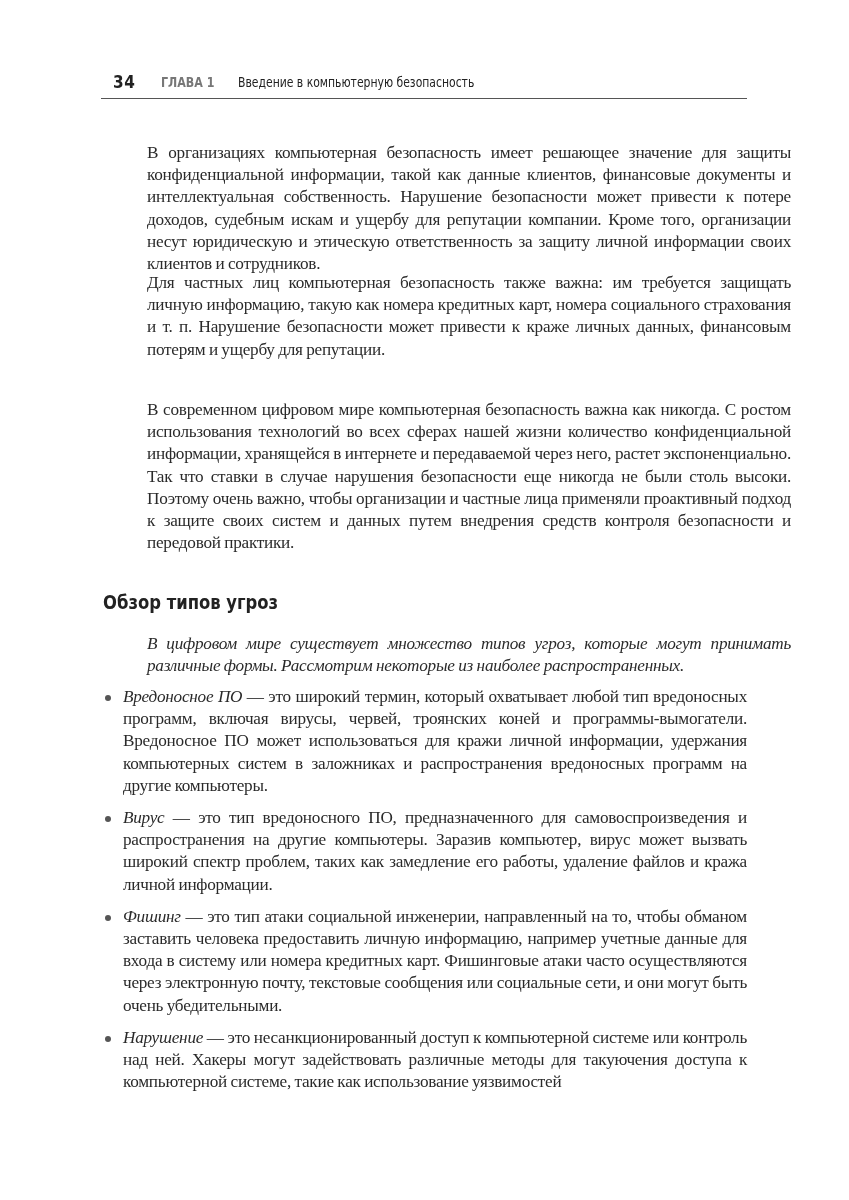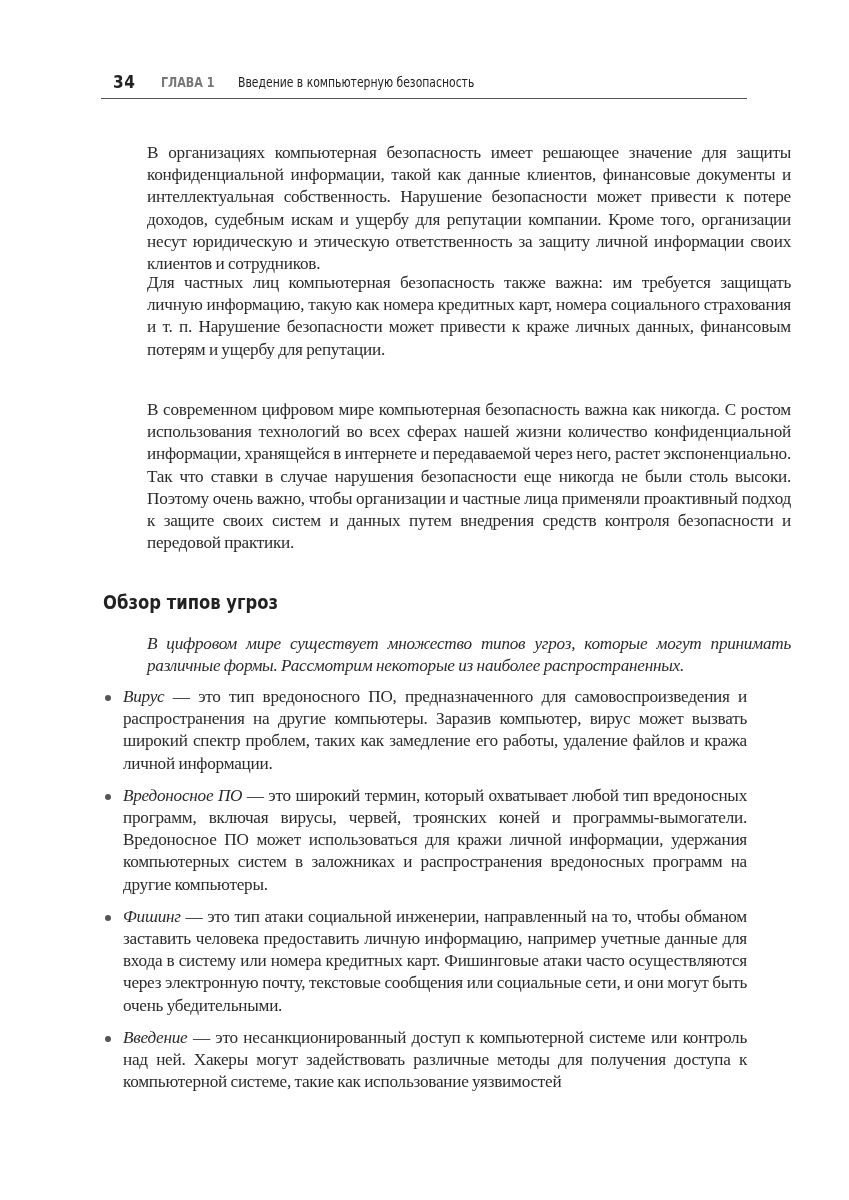--- a/index.html
+++ b/index.html
@@ -59,24 +59,24 @@
 </div>
 
 <div class="h2">Обзор типов угроз</div>
 
 <div class="body-text" style="top:633px;font-style:italic;">
   <p class="p">В цифровом мире существует множество типов угроз, которые могут принимать различные формы. Рассмотрим некоторые из наиболее распространенных.</p>
 </div>
 
 <ul class="list" style="top:686px;">
   <li class="li">
-    <span class="bullet"></span><span class="term">Вирус</span><span> — это тип вредоносного ПО, предназначенного для самовоспроизве­дения и распространения на другие компьютеры. Заразив компьютер, вирус может вызвать широкий спектр проблем, таких как замедление его работы, удаление файлов и кража личной информации.</span>
+    <span class="bullet"></span><span class="term">Вредоносное ПО</span><span> — это широкий термин, который охватывает любой тип вредоносных программ, включая вирусы, червей, троянских коней и про­граммы-вымогатели. Вредоносное ПО может использоваться для кражи личной информации, удержания компьютерных систем в заложниках и рас­пространения вредоносных программ на другие компьютеры.</span>
   </li>
   <li class="li">
-    <span class="bullet"></span><span class="term">Вредоносное ПО</span><span> — это широкий термин, который охватывает любой тип вредоносных программ, включая вирусы, червей, троянских коней и про­граммы-вымогатели. Вредоносное ПО может использоваться для кражи личной информации, удержания компьютерных систем в заложниках и рас­пространения вредоносных программ на другие компьютеры.</span>
+    <span class="bullet"></span><span class="term">Вирус</span><span> — это тип вредоносного ПО, предназначенного для самовоспроизве­дения и распространения на другие компьютеры. Заразив компьютер, вирус может вызвать широкий спектр проблем, таких как замедление его работы, удаление файлов и кража личной информации.</span>
   </li>
   <li class="li">
     <span class="bullet"></span><span class="term">Фишинг</span><span> — это тип атаки социальной инженерии, направленный на то, чтобы обманом заставить человека предоставить личную информацию, например учетные данные для входа в систему или номера кредитных карт. Фишинговые атаки часто осуществляются через электронную по­чту, текстовые сообщения или социальные сети, и они могут быть очень убедительными.</span>
   </li>
   <li class="li">
-    <span class="bullet"></span><span class="term">Введение</span><span> — это несанкционированный доступ к компьютерной системе или контроль над ней. Хакеры могут задействовать различные методы для полу­чения доступа к компьютерной системе, такие как использование уязвимостей</span>
+    <span class="bullet"></span><span class="term">Нарушение</span><span> — это несанкционированный доступ к компьютерной системе или контроль над ней. Хакеры могут задействовать различные методы для такую­чения доступа к компьютерной системе, такие как использование уязвимостей</span>
   </li>
 </ul>
 
 </body></html>

